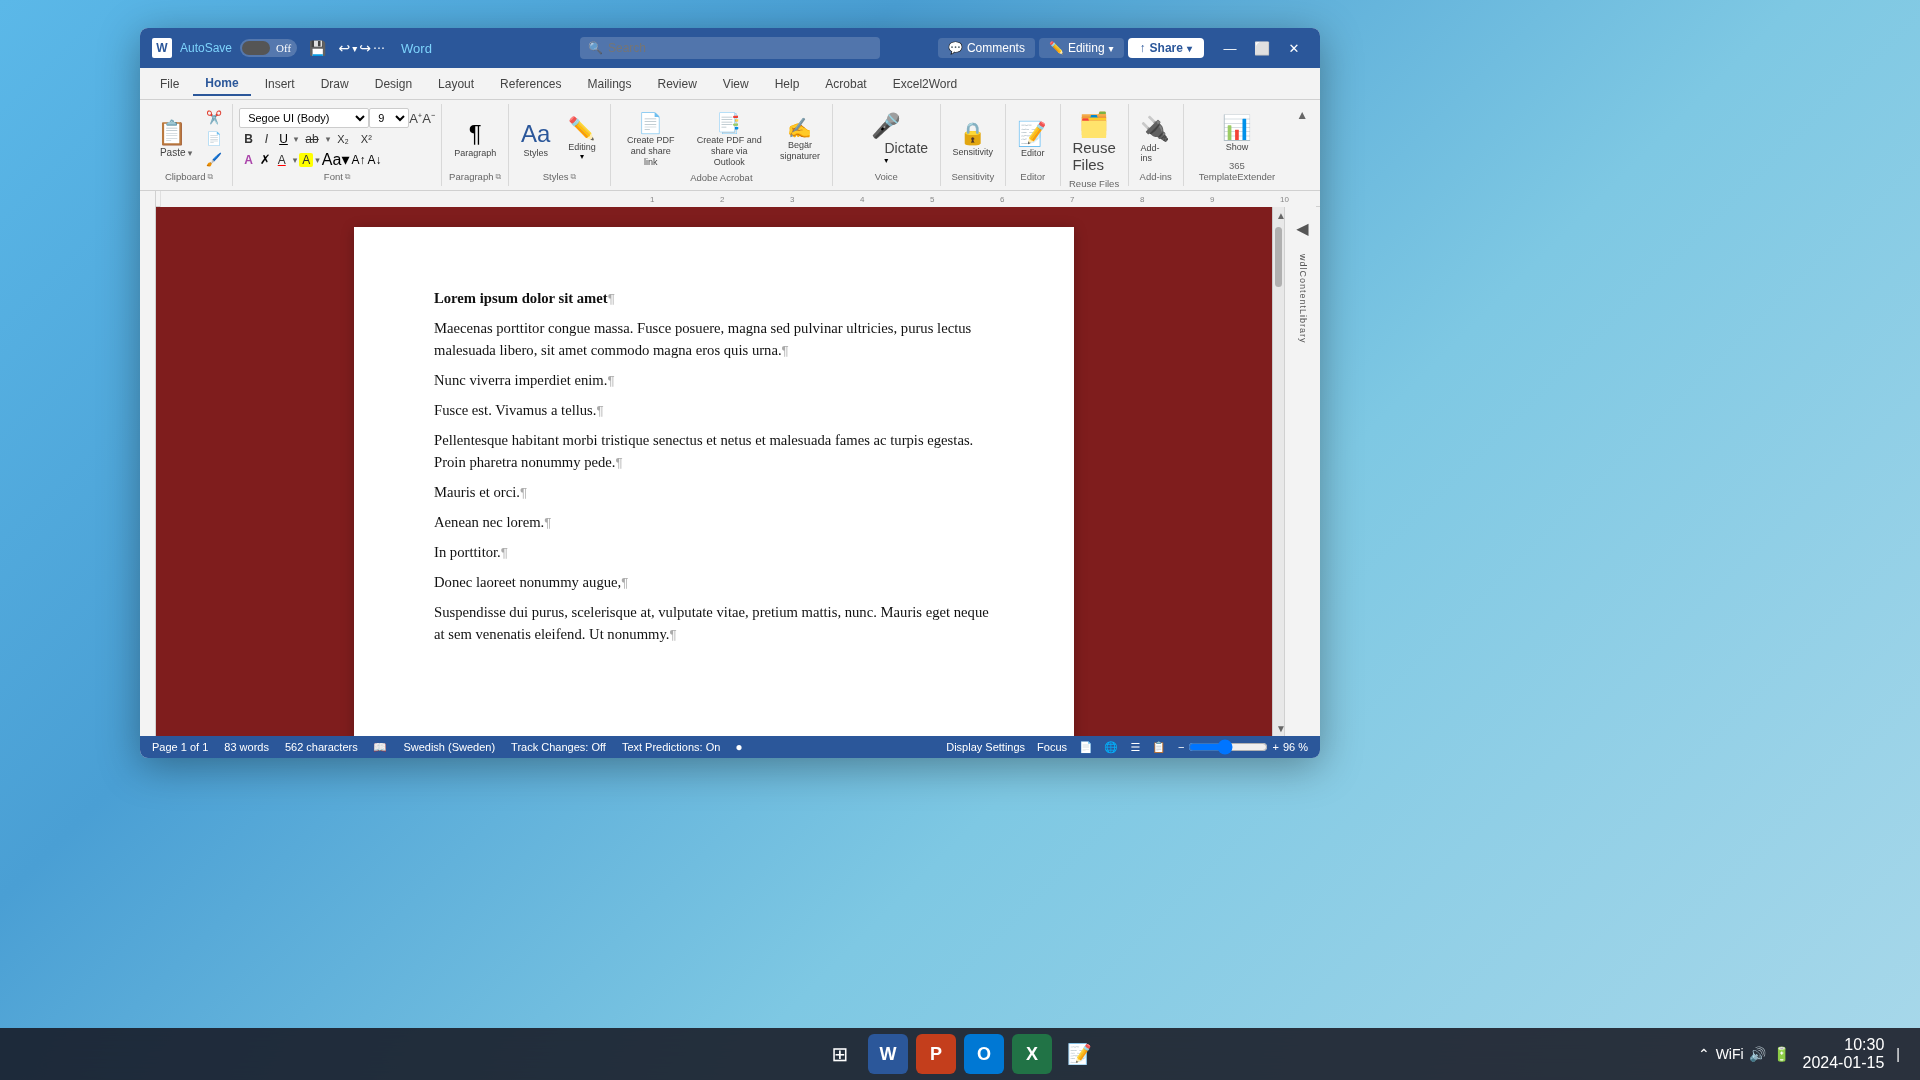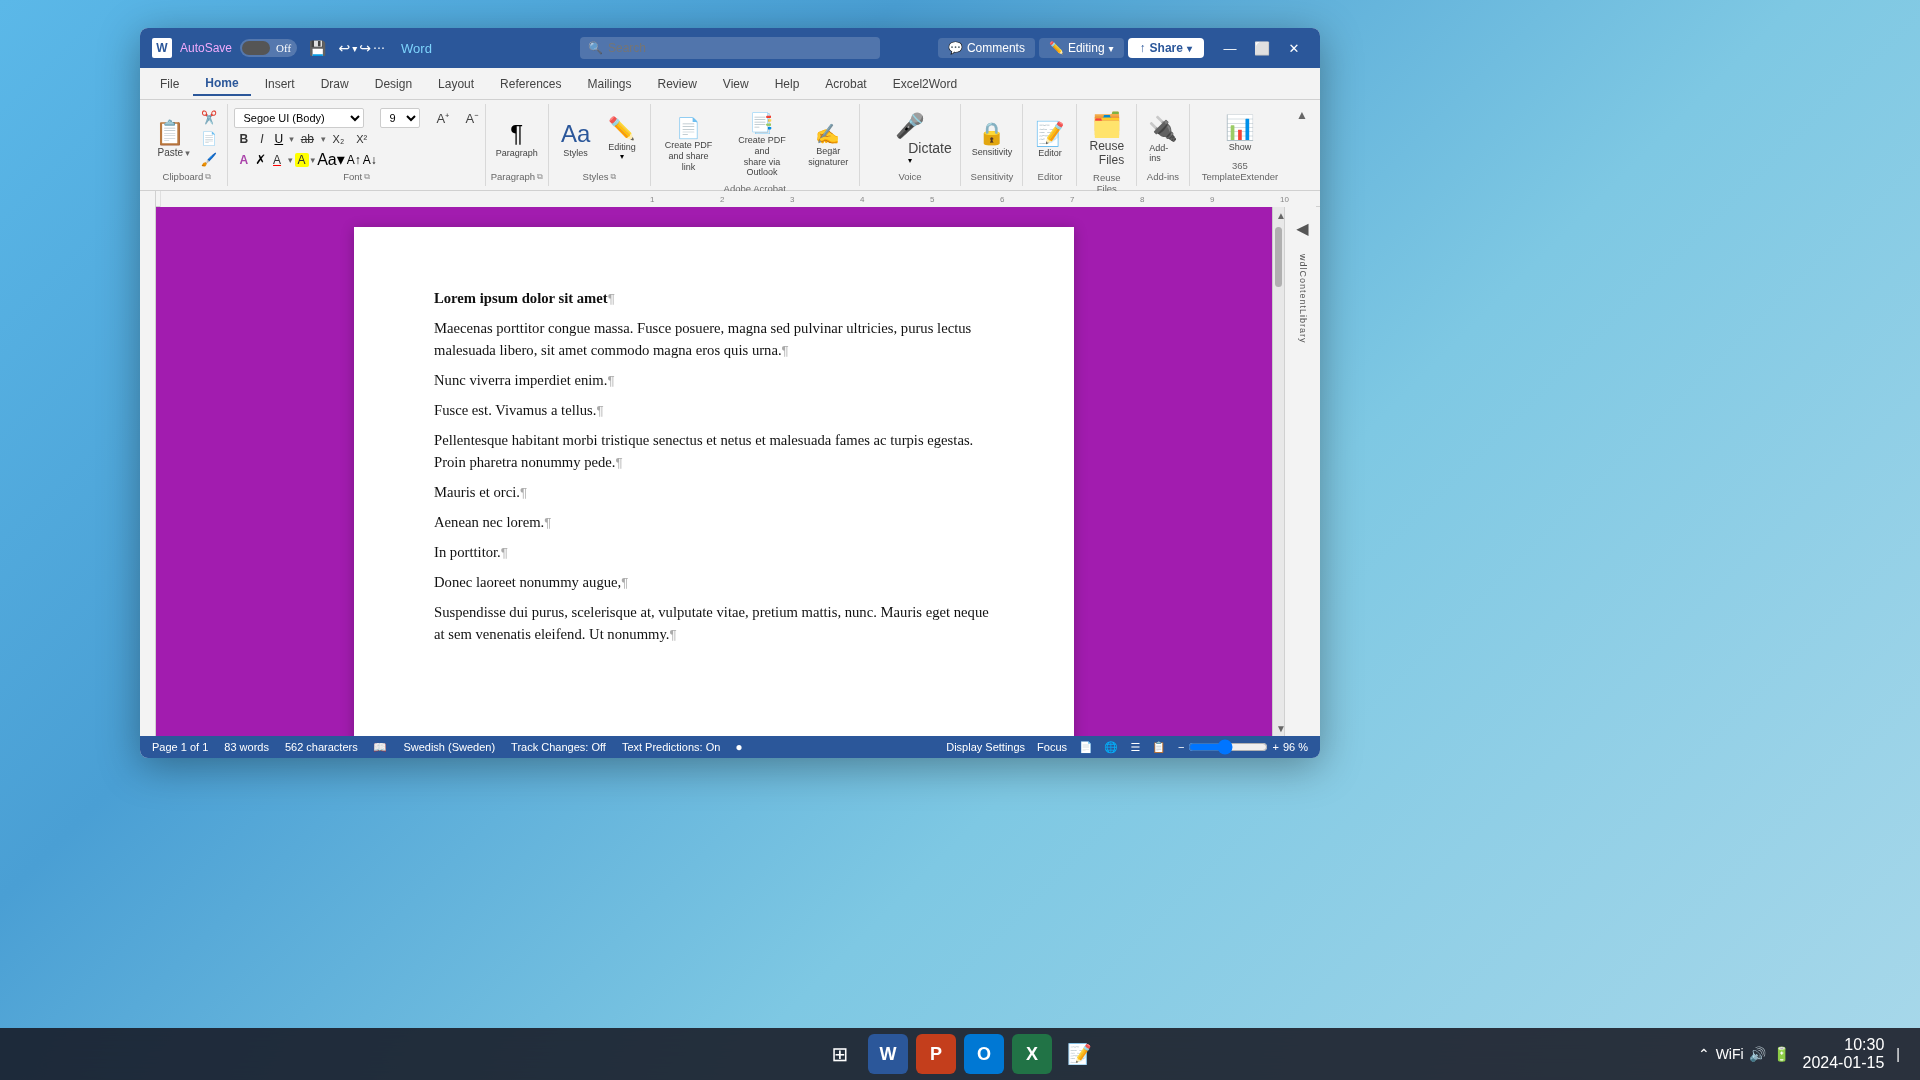--- a/index.html
+++ b/index.html
@@ -95,21 +95,21 @@
       background: white;
       border-radius: 2px;
       display: flex;
       align-items: center;
       justify-content: center;
       color: #2b579a;
       font-size: 12px;
       font-weight: bold;
     }
     .autosave-label {
-      color: #f0abfc;
+      color: #7dd3fc;
       font-size: 12px;
     }
     .autosave-toggle {
       display: flex;
       align-items: center;
       background: rgba(255,255,255,0.2);
       border-radius: 10px;
       padding: 2px;
       gap: 2px;
     }
@@ -323,21 +323,21 @@
       align-items: center;
       padding: 0 4px;
       font-size: 9px;
       color: #888;
       flex-shrink: 0;
     }
     .doc-scroll-area {
       flex: 1;
       overflow-y: auto;
       overflow-x: hidden;
-      background: #a21caf;
+      background: #7f1d1d;
       padding: 20px 60px;
       display: flex;
       justify-content: center;
     }
     .doc-page {
       background: white;
       width: 720px;
       min-height: 960px;
       padding: 60px 80px;
       box-shadow: 0 2px 12px rgba(0,0,0,0.25);
@@ -544,21 +544,21 @@
           </div>
         </div>
         <div class="rg-label">
           <span>Clipboard</span>
           <span class="expand-arrow">⧉</span>
         </div>
       </div>
 
       <div class="ribbon-group-wrap" style="display:flex;flex-direction:column;padding:4px 6px 2px 4px;border-right:1px solid #d8d8d8;">
         <div style="display:flex;flex-direction:column;gap:3px;flex:1;">
-          <div style="display:flex;align-items:center;gap:16px;">
+          <div style="display:flex;align-items:center;gap:0;">
             <select class="font-selector">
               <option>Segoe UI (Body)</option>
             </select>
             <select class="font-size-selector">
               <option>9</option>
             </select>
             <span style="font-size:13px;cursor:pointer;color:#444;">A⁺</span>
             <span style="font-size:13px;cursor:pointer;color:#444;">A⁻</span>
           </div>
           <div style="display:flex;align-items:center;gap:2px;">
@@ -674,21 +674,21 @@
         </div>
         <div class="rg-label">
           <span>Editor</span>
         </div>
       </div>
 
       <div class="ribbon-group-wrap" style="display:flex;flex-direction:column;padding:4px 6px 2px 4px;border-right:1px solid #d8d8d8;min-width:56px;">
         <div style="flex:1;display:flex;align-items:center;justify-content:center;">
           <div class="ribbon-btn">
             <span style="font-size:24px;">🗂️</span>
-            <span style="font-size:12px;color:#444;text-align:right;">Reuse<br>Files</span>
+            <span style="font-size:15px;color:#444;text-align:left;">Reuse<br>Files</span>
           </div>
         </div>
         <div class="rg-label">
           <span>Reuse Files</span>
         </div>
       </div>
 
       <div class="ribbon-group-wrap" style="display:flex;flex-direction:column;padding:4px 6px 2px 4px;border-right:1px solid #d8d8d8;min-width:50px;">
         <div style="flex:1;display:flex;align-items:center;justify-content:center;">
           <div class="ribbon-btn">

